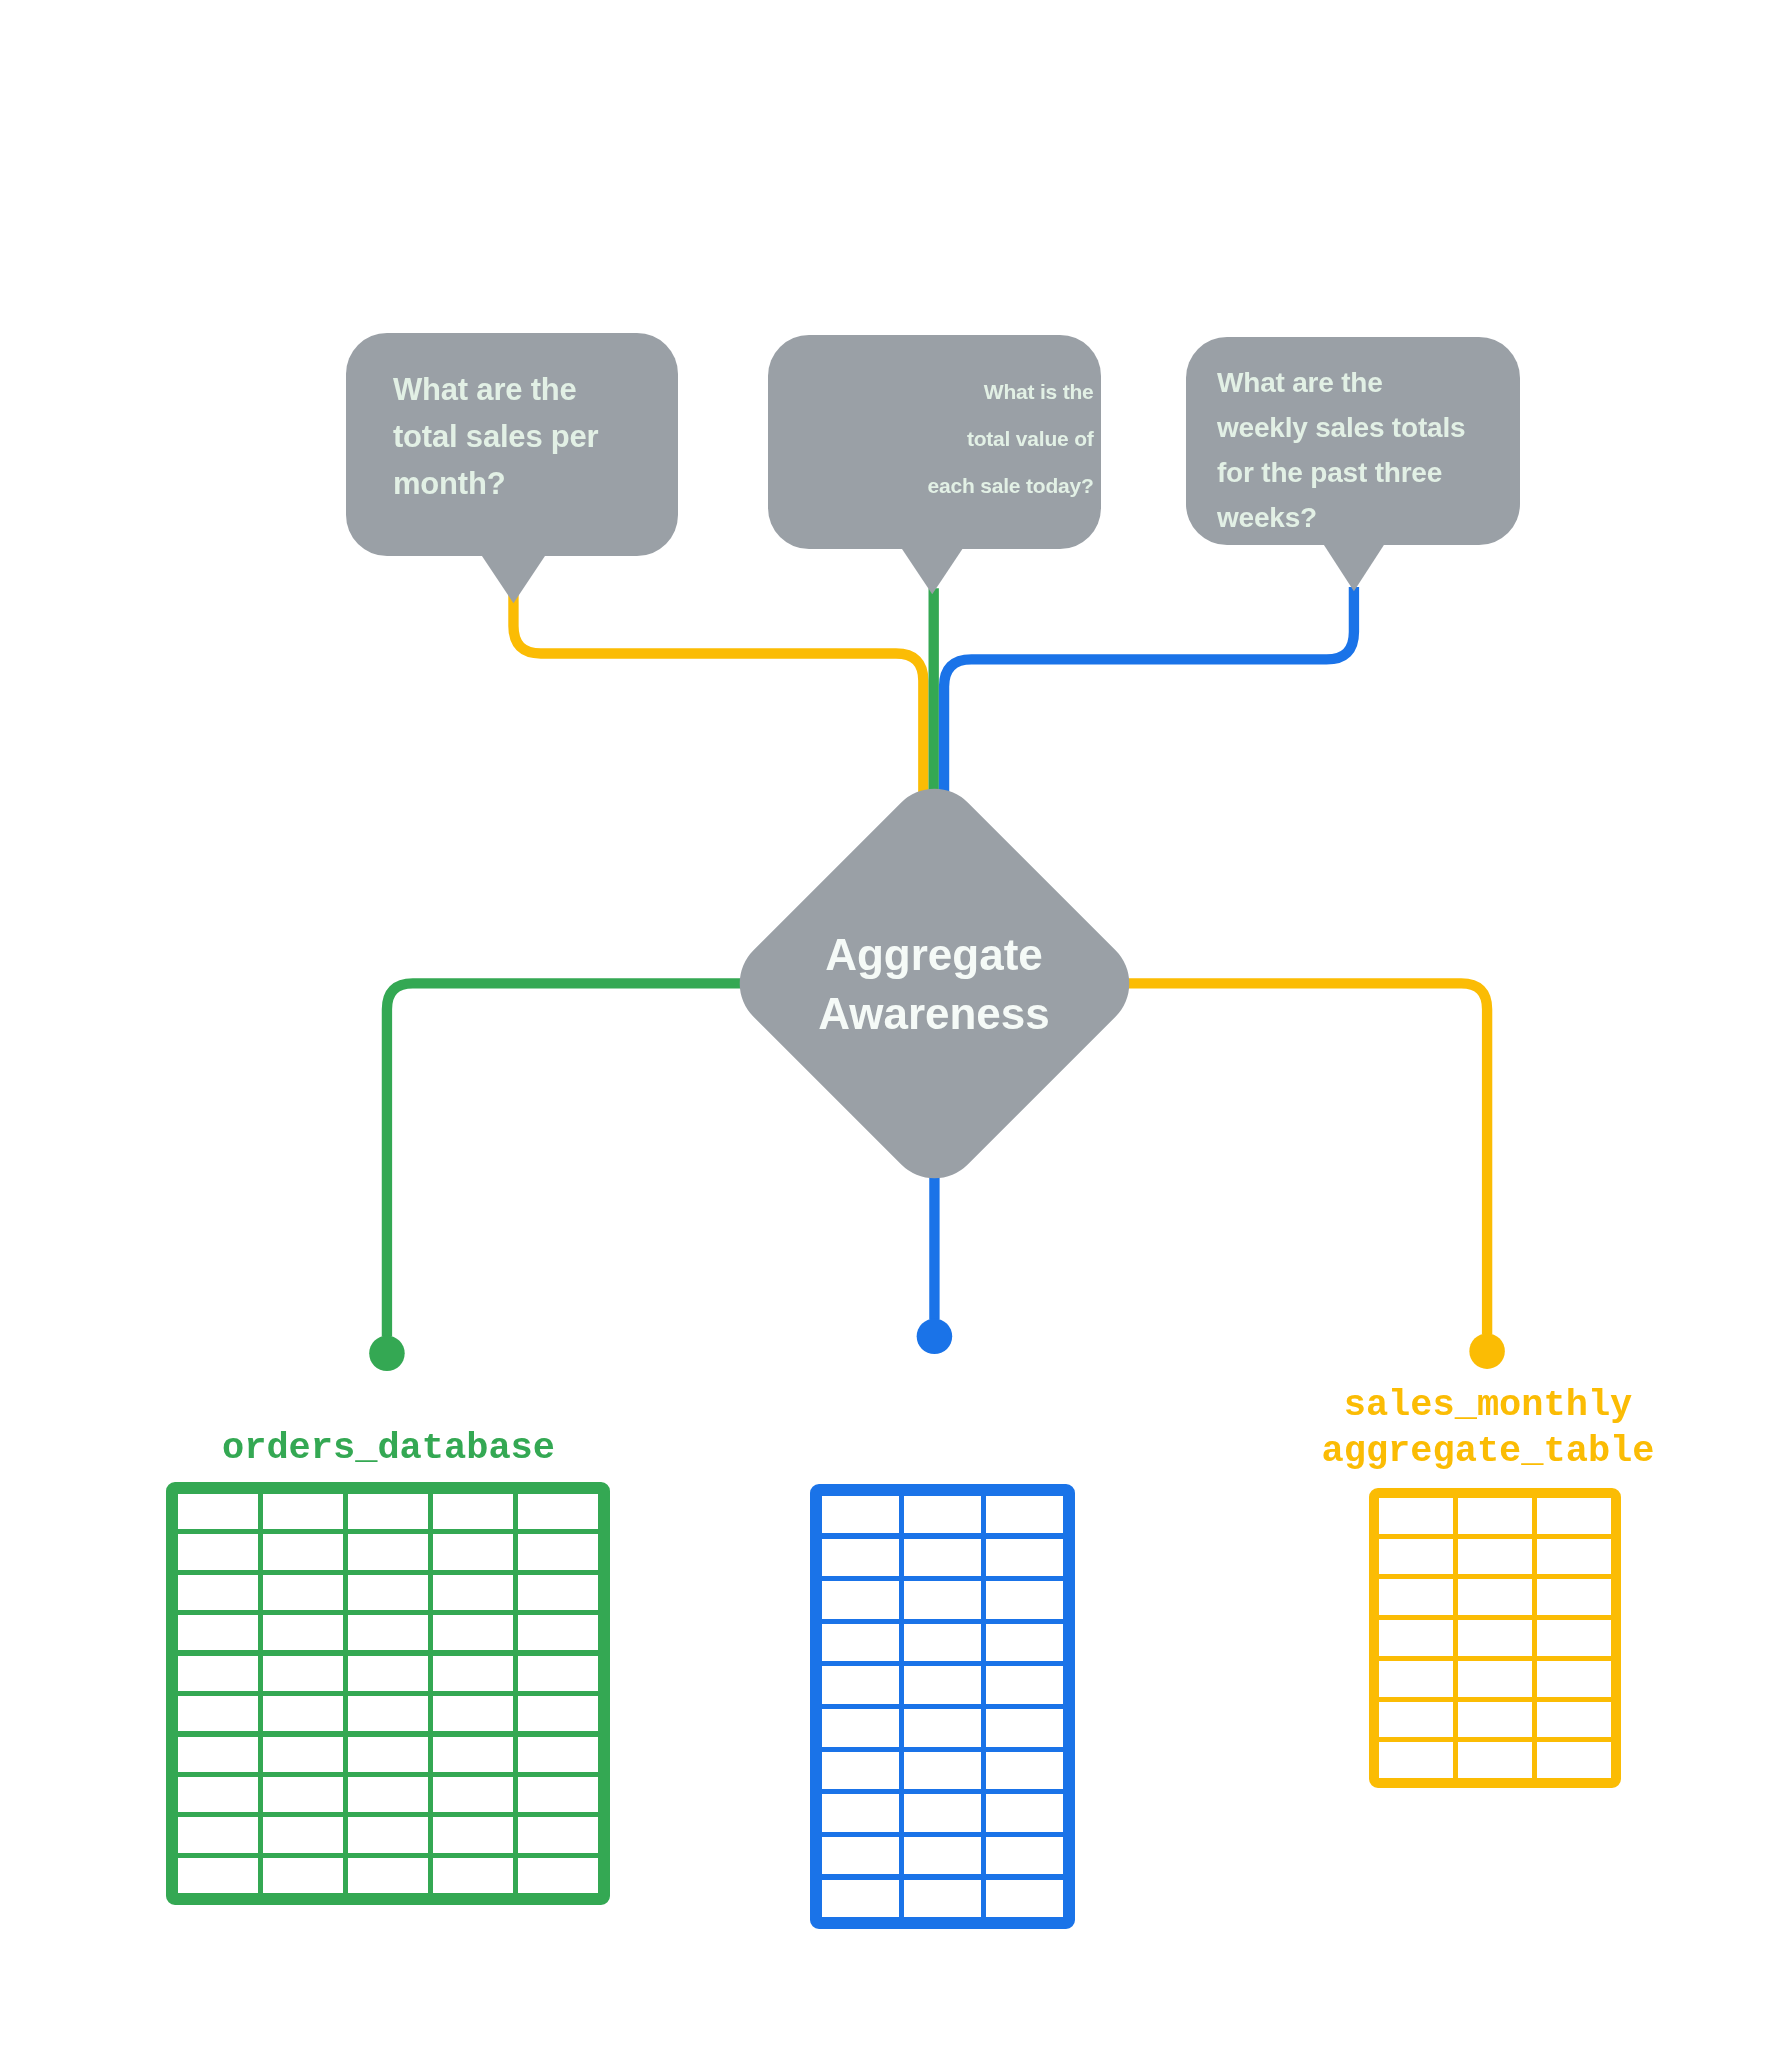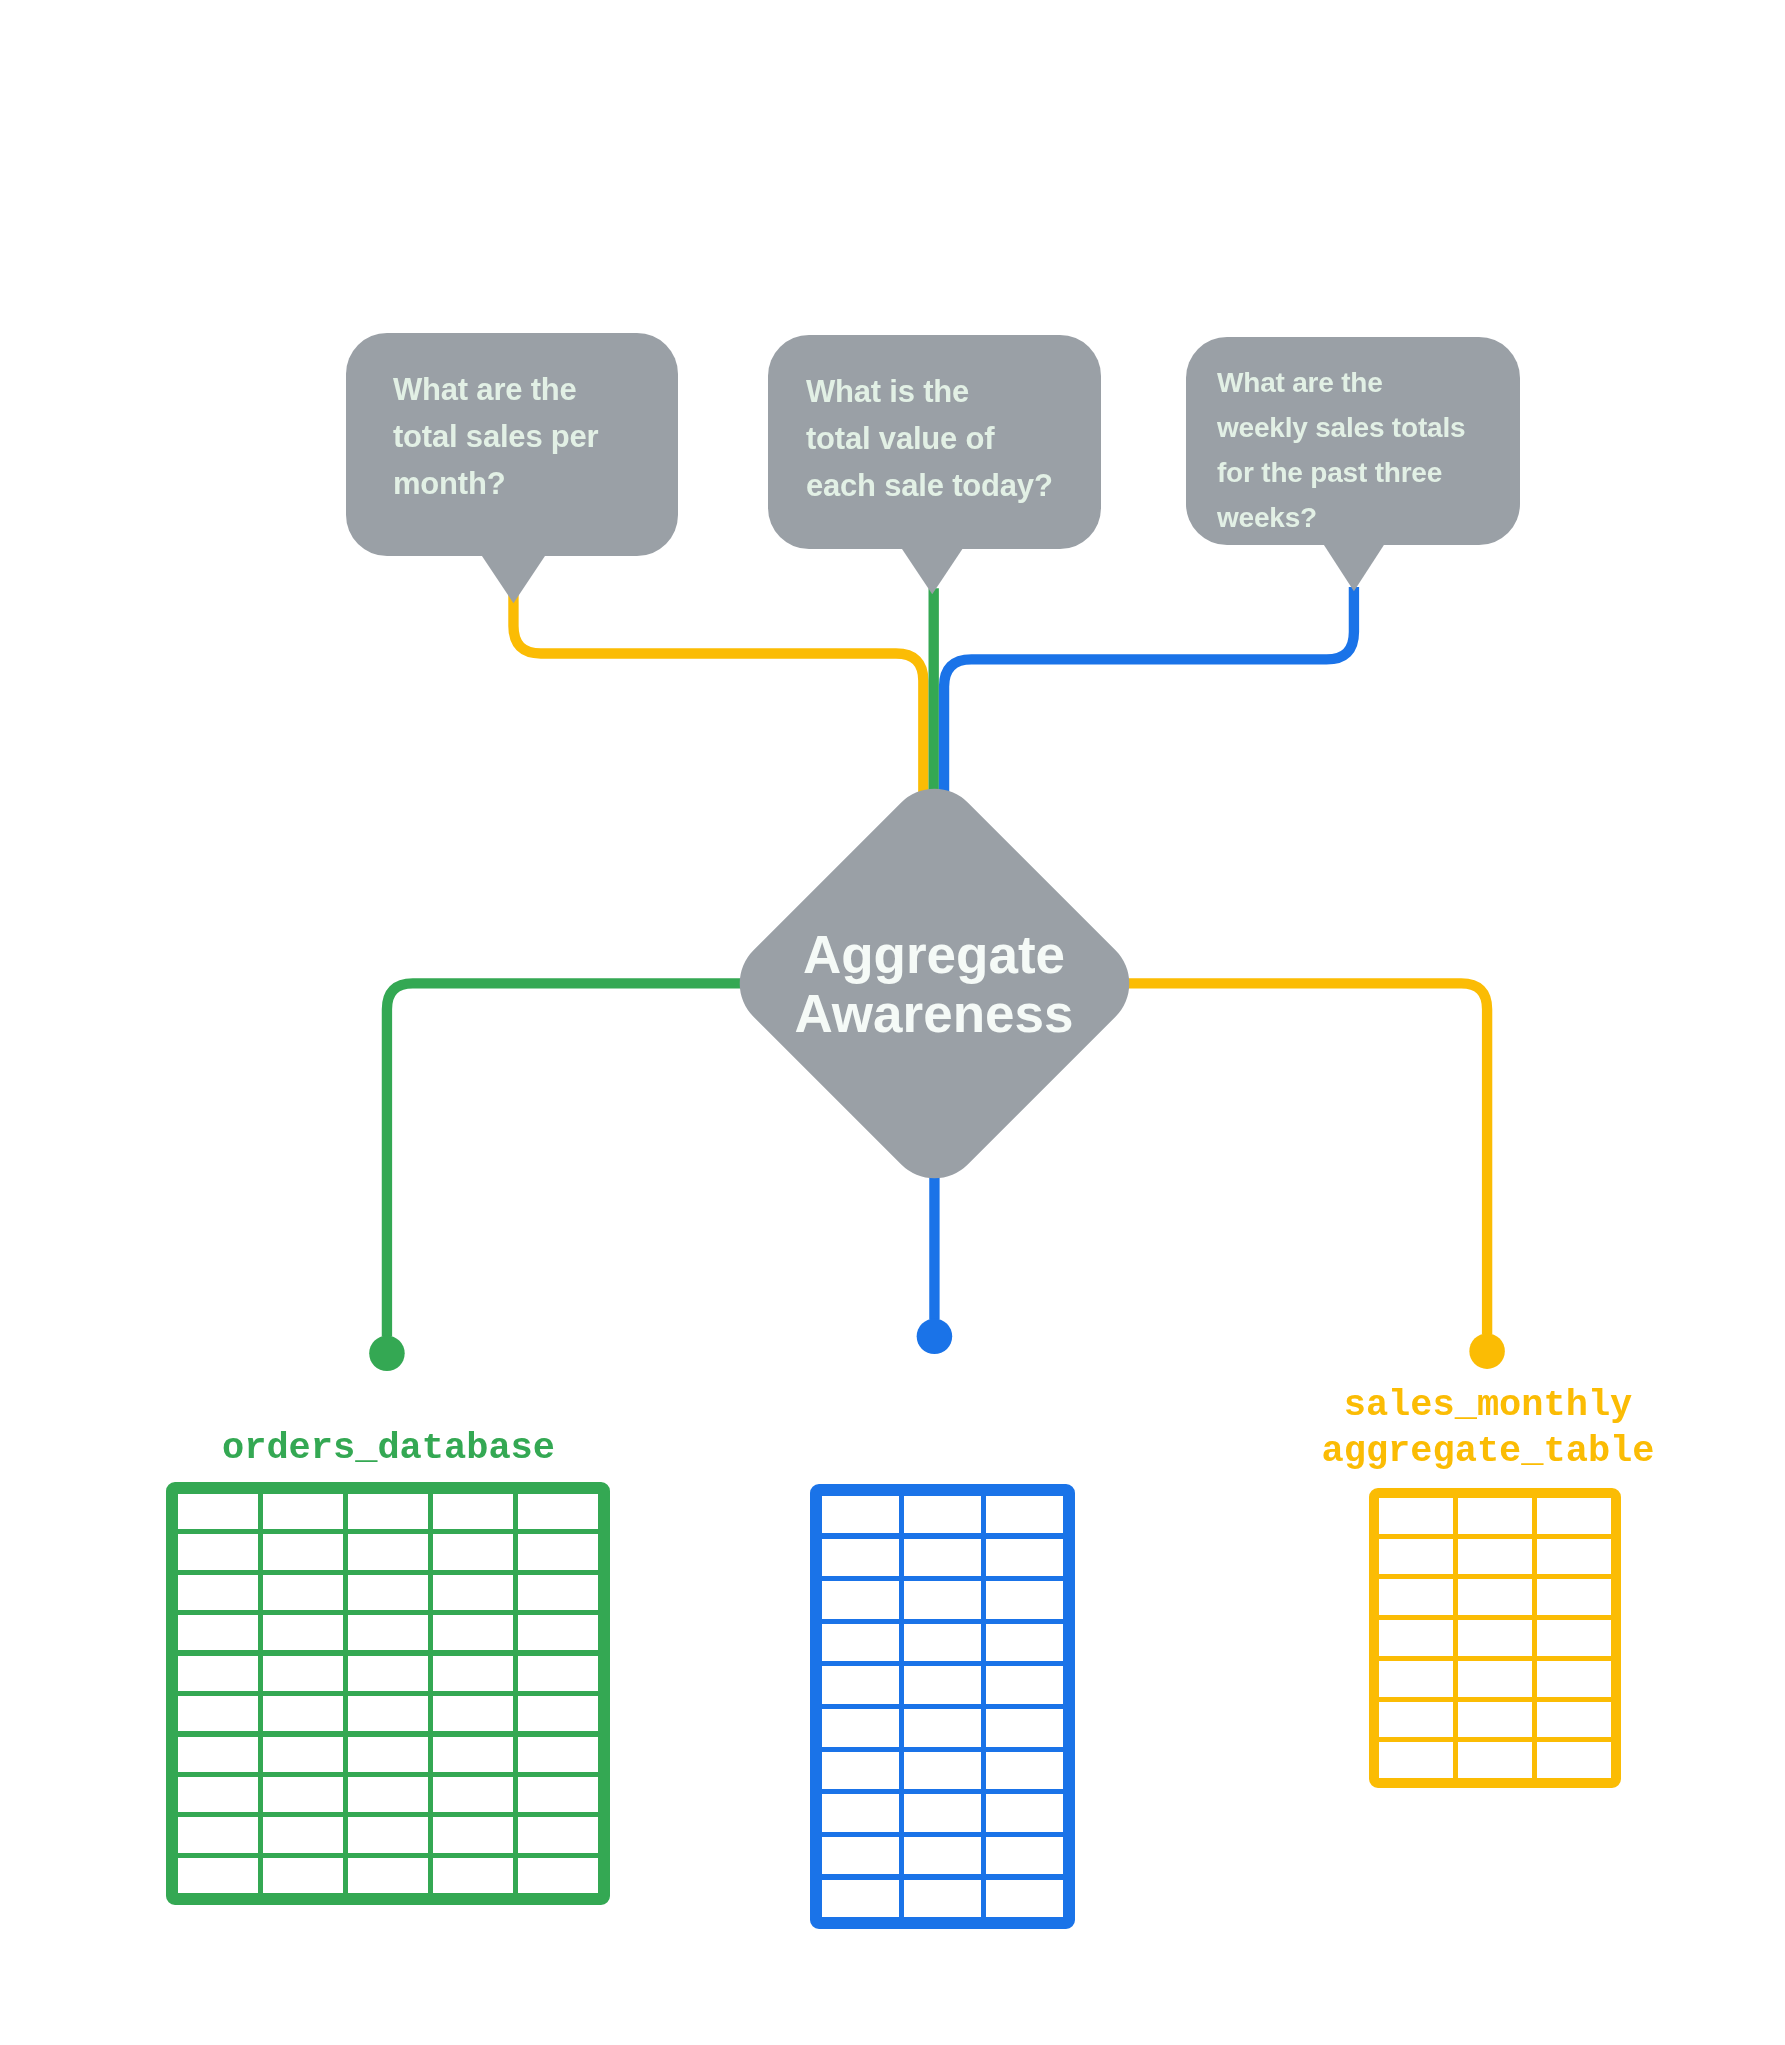--- a/index.html
+++ b/index.html
@@ -11,28 +11,28 @@
   .s-green{stroke:var(--green);}
   .s-blue{stroke:var(--blue);}
   .f-gray{fill:var(--gray);}
   .f-green{fill:var(--green);}
   .f-blue{fill:var(--blue);}
   .f-yellow{fill:var(--yellow);}
 
   .bubble{position:absolute;background:var(--gray);border-radius:41px;color:var(--bubble-text);
           font-weight:700;white-space:pre-line;box-sizing:border-box;letter-spacing:-0.2px;}
   .bubble.b1{left:346px;top:313px;width:332px;height:223px;font-size:31px;line-height:47px;padding:33px 12px 0 47px;}
-  .bubble.b2{left:768px;top:315px;width:333px;height:214px;font-size:31px;line-height:47px;padding:33px 7.4px 0 38px;}
+  .bubble.b2{left:768px;top:315px;width:333px;height:214px;font-size:21px;line-height:47px;padding:33px 7.4px 0 38px;text-align:right;}
   .bubble.b3{left:1186px;top:317px;width:334px;height:208px;font-size:28px;line-height:45px;padding:23px 4.4px 0 31px;}
 
   .diamond{position:absolute;left:783px;top:812px;width:303px;height:303px;background:var(--gray);
            border-radius:47px;transform:rotate(45deg);}
   .diamond-label{position:absolute;left:749px;top:816px;width:370px;height:296px;
                  display:flex;align-items:center;justify-content:center;text-align:center;
-                 color:var(--diamond-text);font-weight:700;font-size:53px;line-height:59px;white-space:pre-line;}
+                 color:var(--diamond-text);font-weight:700;font-size:44px;line-height:59px;white-space:pre-line;}
 
   .tlabel{position:absolute;font-family:"Liberation Mono",monospace;font-weight:700;
           font-size:37px;line-height:46px;text-align:center;white-space:pre-line;}
   .c-green{color:var(--green);}
   .c-blue{color:var(--blue);}
   .c-yellow{color:var(--yellow);}
 
   .dtable{position:absolute;display:grid;box-sizing:border-box;gap:5.2px;border-radius:9px;}
   .dtable.green{left:166px;top:1462px;width:444px;height:423px;border:12px solid var(--green);background:var(--green);}
   .dtable.blue{left:810px;top:1464px;width:265px;height:445px;border:12px solid var(--blue);background:var(--blue);}

